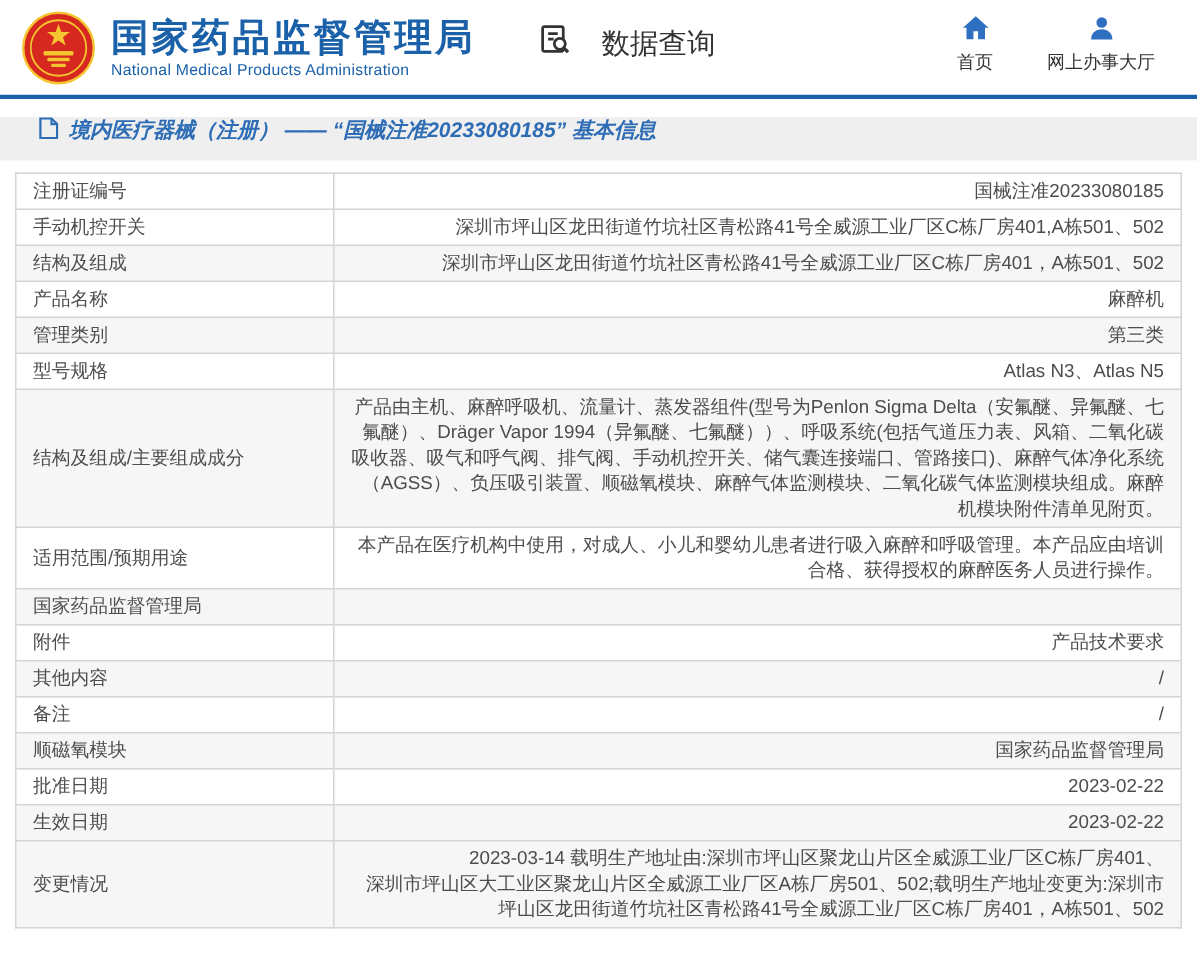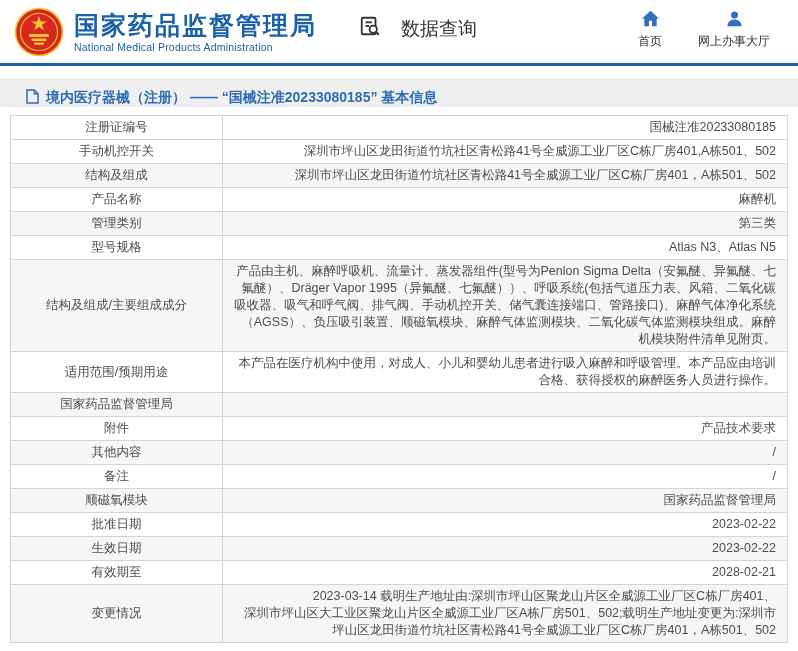--- a/index.html
+++ b/index.html
@@ -24,28 +24,28 @@
   .brand-text{margin-left:10px;}
   .org-cn{font-size:25px;font-weight:bold;color:var(--brand-blue);letter-spacing:2px;line-height:28px;}
   .org-en{font-size:10.5px;color:var(--brand-blue);margin-top:2px;letter-spacing:.2px;}
   .section-title{display:flex;align-items:center;gap:20px;margin-left:42px;margin-top:-6px;
     font-size:19px;color:#333;font-weight:500;}
   .top-nav{margin-left:auto;margin-right:28px;display:flex;gap:36px;margin-top:-4px;}
   .nav-item{display:flex;flex-direction:column;align-items:center;gap:3px;
     font-size:12px;color:#333;cursor:pointer;}
   .blue-line{height:3px;background:var(--brand-blue);}
   
-  .crumb-bar{margin-top:12px;height:29px;background:#efefef;display:flex;align-items:flex-end;
-    padding-left:26px;gap:7px;font-size:14px;font-weight:bold;color:var(--crumb-blue);}
+  .crumb-bar{margin-top:12px;height:29px;background:#efefef;display:flex;align-items:flex-start;
+    padding-left:26px;gap:7px;font-size:14px;font-weight:bold;color:var(--crumb-blue);font-style:italic;}
   
   .info-table{margin:8px 10px 0;width:778px;border-collapse:collapse;
     font-size:12.5px;color:var(--text);table-layout:fixed;}
   .info-table td{border:1px solid var(--border);padding:3px 11px;line-height:17px;
     vertical-align:middle;text-align:right;}
-  td.label{width:212px;text-align:center;}
+  td.label{width:212px;text-align:left;}
   td.value{white-space:pre-line;word-break:break-all;}
   tr.alt{background:var(--row-alt);}
   tr{height:23px;}
 </style>
 </head>
 <body>
 
 <header class="site-header">
   <div class="brand">
     <span class="emblem">
@@ -129,21 +129,21 @@
       <tr class="alt">
         <td class="label"><span>管理类别</span></td>
         <td class="value">第三类</td>
       </tr>
       <tr>
         <td class="label"><span>型号规格</span></td>
         <td class="value">Atlas N3、Atlas N5</td>
       </tr>
       <tr class="alt">
         <td class="label"><span>结构及组成/主要组成成分</span></td>
-        <td class="value">产品由主机、麻醉呼吸机、流量计、蒸发器组件(型号为Penlon Sigma Delta（安氟醚、异氟醚、七氟醚）、Dräger Vapor 1995（异氟醚、七氟醚））、呼吸系统(包括气道压力表、风箱、二氧化碳吸收器、吸气和呼气阀、排气阀、手动机控开关、储气囊连接端口、管路接口)、麻醉气体净化系统（AGSS）、负压吸引装置、顺磁氧模块、麻醉气体监测模块、二氧化碳气体监测模块组成。麻醉机模块附件清单见附页。</td>
+        <td class="value">产品由主机、麻醉呼吸机、流量计、蒸发器组件(型号为Penlon Sigma Delta（安氟醚、异氟醚、七氟醚）、Dräger Vapor 1994（异氟醚、七氟醚））、呼吸系统(包括气道压力表、风箱、二氧化碳吸收器、吸气和呼气阀、排气阀、手动机控开关、储气囊连接端口、管路接口)、麻醉气体净化系统（AGSS）、负压吸引装置、顺磁氧模块、麻醉气体监测模块、二氧化碳气体监测模块组成。麻醉机模块附件清单见附页。</td>
       </tr>
       <tr>
         <td class="label"><span>适用范围/预期用途</span></td>
         <td class="value">本产品在医疗机构中使用，对成人、小儿和婴幼儿患者进行吸入麻醉和呼吸管理。本产品应由培训合格、获得授权的麻醉医务人员进行操作。</td>
       </tr>
       <tr class="alt">
         <td class="label"><span>国家药品监督管理局</span></td>
         <td class="value"></td>
       </tr>
       <tr>
@@ -163,23 +163,19 @@
         <td class="value">国家药品监督管理局</td>
       </tr>
       <tr>
         <td class="label"><span>批准日期</span></td>
         <td class="value">2023-02-22</td>
       </tr>
       <tr class="alt">
         <td class="label"><span>生效日期</span></td>
         <td class="value">2023-02-22</td>
       </tr>
-      <tr>
-        <td class="label"><span>有效期至</span></td>
-        <td class="value">2028-02-21</td>
-      </tr>
       <tr class="alt">
         <td class="label"><span>变更情况</span></td>
         <td class="value">2023-03-14 载明生产地址由:深圳市坪山区聚龙山片区全威源工业厂区C栋厂房401、
 深圳市坪山区大工业区聚龙山片区全威源工业厂区A栋厂房501、502;载明生产地址变更为:深圳市坪山区龙田街道竹坑社区青松路41号全威源工业厂区C栋厂房401，A栋501、502</td>
       </tr>
     </tbody>
 </table>
 
 </body></html>

